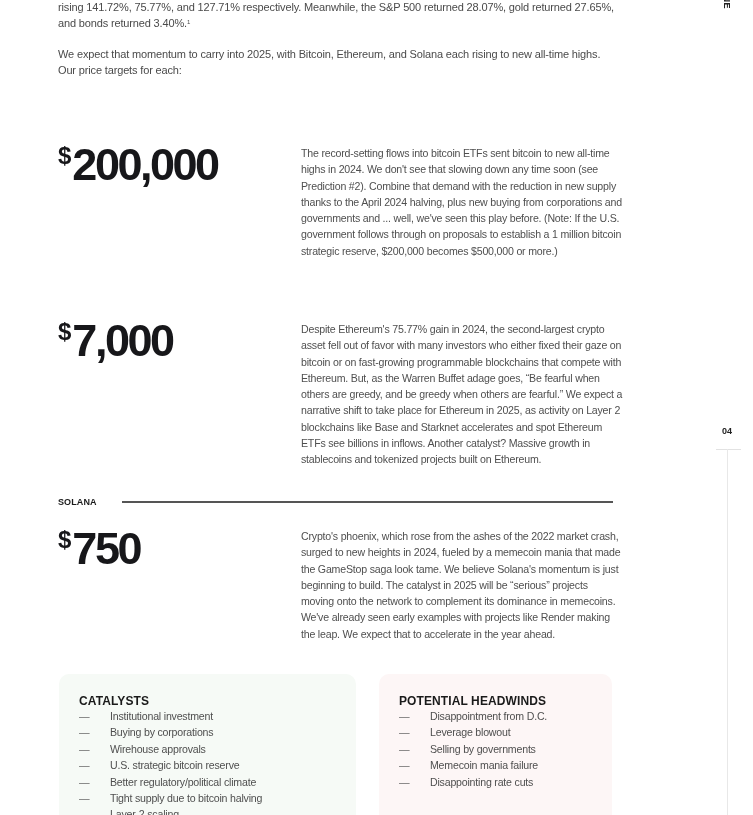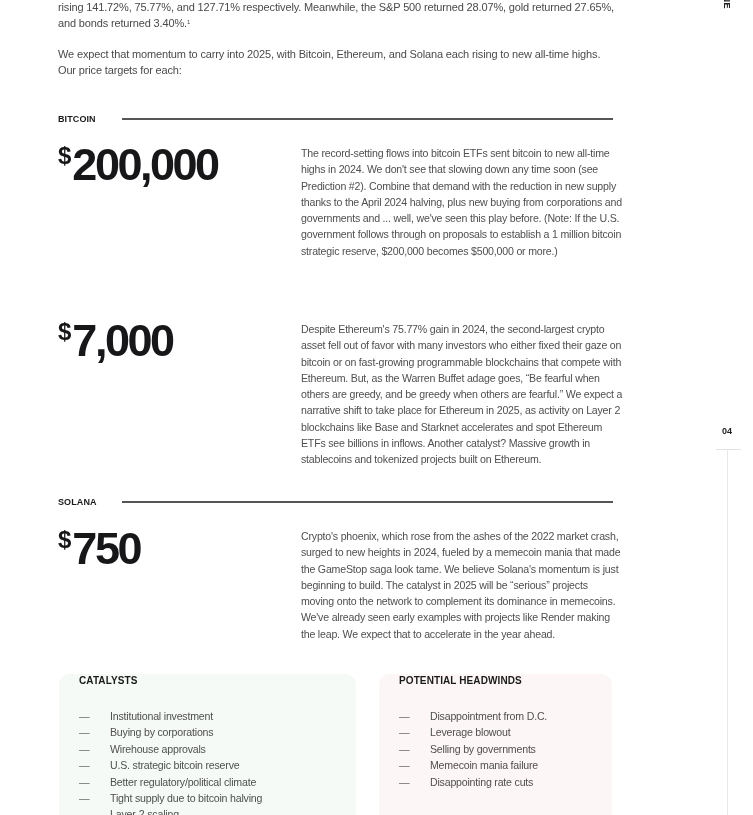--- a/index.html
+++ b/index.html
@@ -23,21 +23,21 @@
 
   .price { position: absolute; left: 58px; color: #17171a; font-weight: bold; letter-spacing: -2.5px; line-height: 1; }
   .price .cur { font-size: 24px; vertical-align: top; position: relative; top: 2px; letter-spacing: 0; margin-right: 1px; }
   .price .amt { font-size: 45px; text-align: center; }
 
   .desc { position: absolute; left: 292px; width: 322px; font-size: 10.6px; line-height: 16.3px; color: #4f4f4f; letter-spacing: -0.2px; margin: 9px; }
 
   .box { position: absolute; top: 674px; height: 160px; border-radius: 10px; }
   .box-cat { left: 59px; width: 297px; background: #f6faf6; }
   .box-head { left: 379px; width: 233px; background: #fdf6f6; }
-  .box-title { position: absolute; left: 20px; top: 1px; font-size: 10px; font-weight: bold; color: #1a1a1a; letter-spacing: 0.1px; text-align: center; }
+  .box-title { position: absolute; left: 20px; top: 20px; font-size: 12px; font-weight: bold; color: #1a1a1a; letter-spacing: 0.1px; text-align: center; }
   .box ul { list-style: none; margin: 0; padding: 0; position: absolute; left: 20px; top: 34px; }
   .box li { font-size: 10.6px; line-height: 16.4px; color: #4f4f4f; letter-spacing: -0.2px; display: flex; white-space: nowrap; }
   .box li .dash { width: 31px; flex: none; color: #6a6a6a; }
 
   .side-title { position: absolute; left: 721px; top: 0px; width: 14px; height: 18px; overflow: hidden; }
   .side-title span { position: absolute; left: 0; top: 0; display: block; transform-origin: 0 0; transform: translate(11px,-12px) rotate(90deg); font-size: 9px; font-weight: bold; color: #222; letter-spacing: 0.5px; white-space: nowrap; }
   .page-num { position: absolute; left: 722px; top: 426px; font-size: 9px; font-weight: bold; color: #222; }
   .side-tick { position: absolute; left: 716px; top: 449px; width: 25px; height: 1px; background: #e2e2e2; }
   .side-line { position: absolute; left: 727px; top: 449px; width: 1px; height: 366px; background: #e8e8e8; }
 </style>
@@ -46,24 +46,20 @@
 
 <div class="page">
 
   <div class="intro intro-1">
     <p><span>rising 141.72%, 75.77%, and 127.71% respectively. Meanwhile, the S&amp;P 500 returned 28.07%, gold returned 27.65%, and bonds returned 3.40%.</span><sup>1</sup></p>
   </div>
   <div class="intro intro-2">
     <p>We expect that momentum to carry into 2025, with Bitcoin, Ethereum, and Solana each rising to new all-time highs. Our price targets for each:</p>
   </div>
 
-  <div class="section-head" style="top:112px">
-    <span class="section-label">BITCOIN</span>
-    <span class="section-rule"></span>
-  </div>
   <div class="price" style="top:142px">
     <span class="cur">$</span><span class="amt">200,000</span>
   </div>
   <p class="desc" style="top:136px">The record-setting flows into bitcoin ETFs sent bitcoin to new all-time highs in 2024. We don't see that slowing down any time soon (see Prediction #2). Combine that demand with the reduction in new supply thanks to the April 2024 halving, plus new buying from corporations and governments and ... well, we've seen this play before. (Note: If the U.S. government follows through on proposals to establish a 1 million bitcoin strategic reserve, $200,000 becomes $500,000 or more.)</p>
 
   <div class="price" style="top:318px">
     <span class="cur">$</span><span class="amt">7,000</span>
   </div>
   <p class="desc" style="top:312px">Despite Ethereum's 75.77% gain in 2024, the second-largest crypto asset fell out of favor with many investors who either fixed their gaze on bitcoin or on fast-growing programmable blockchains that compete with Ethereum. But, as the Warren Buffet adage goes, “Be fearful when others are greedy, and be greedy when others are fearful.” We expect a narrative shift to take place for Ethereum in 2025, as activity on Layer 2 blockchains like Base and Starknet accelerates and spot Ethereum ETFs see billions in inflows. Another catalyst? Massive growth in stablecoins and tokenized projects built on Ethereum.</p>
 

